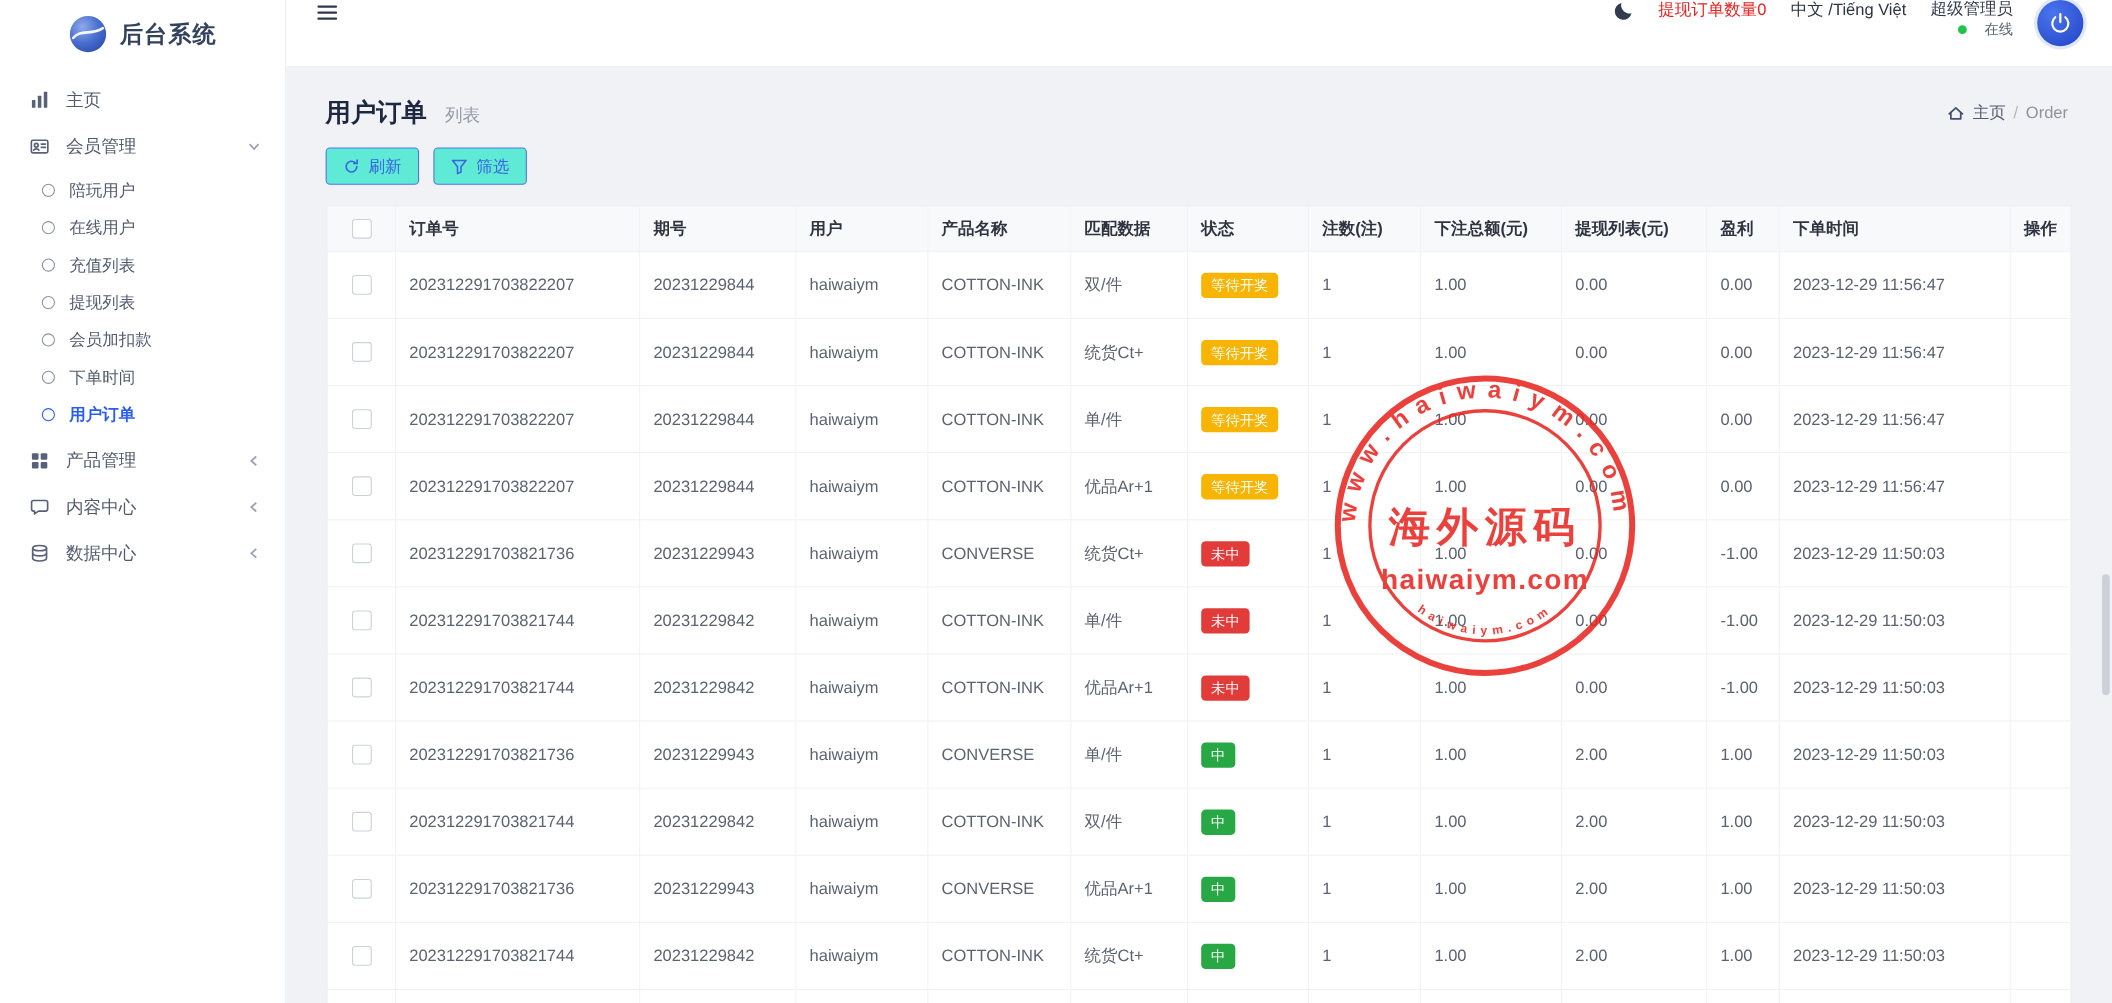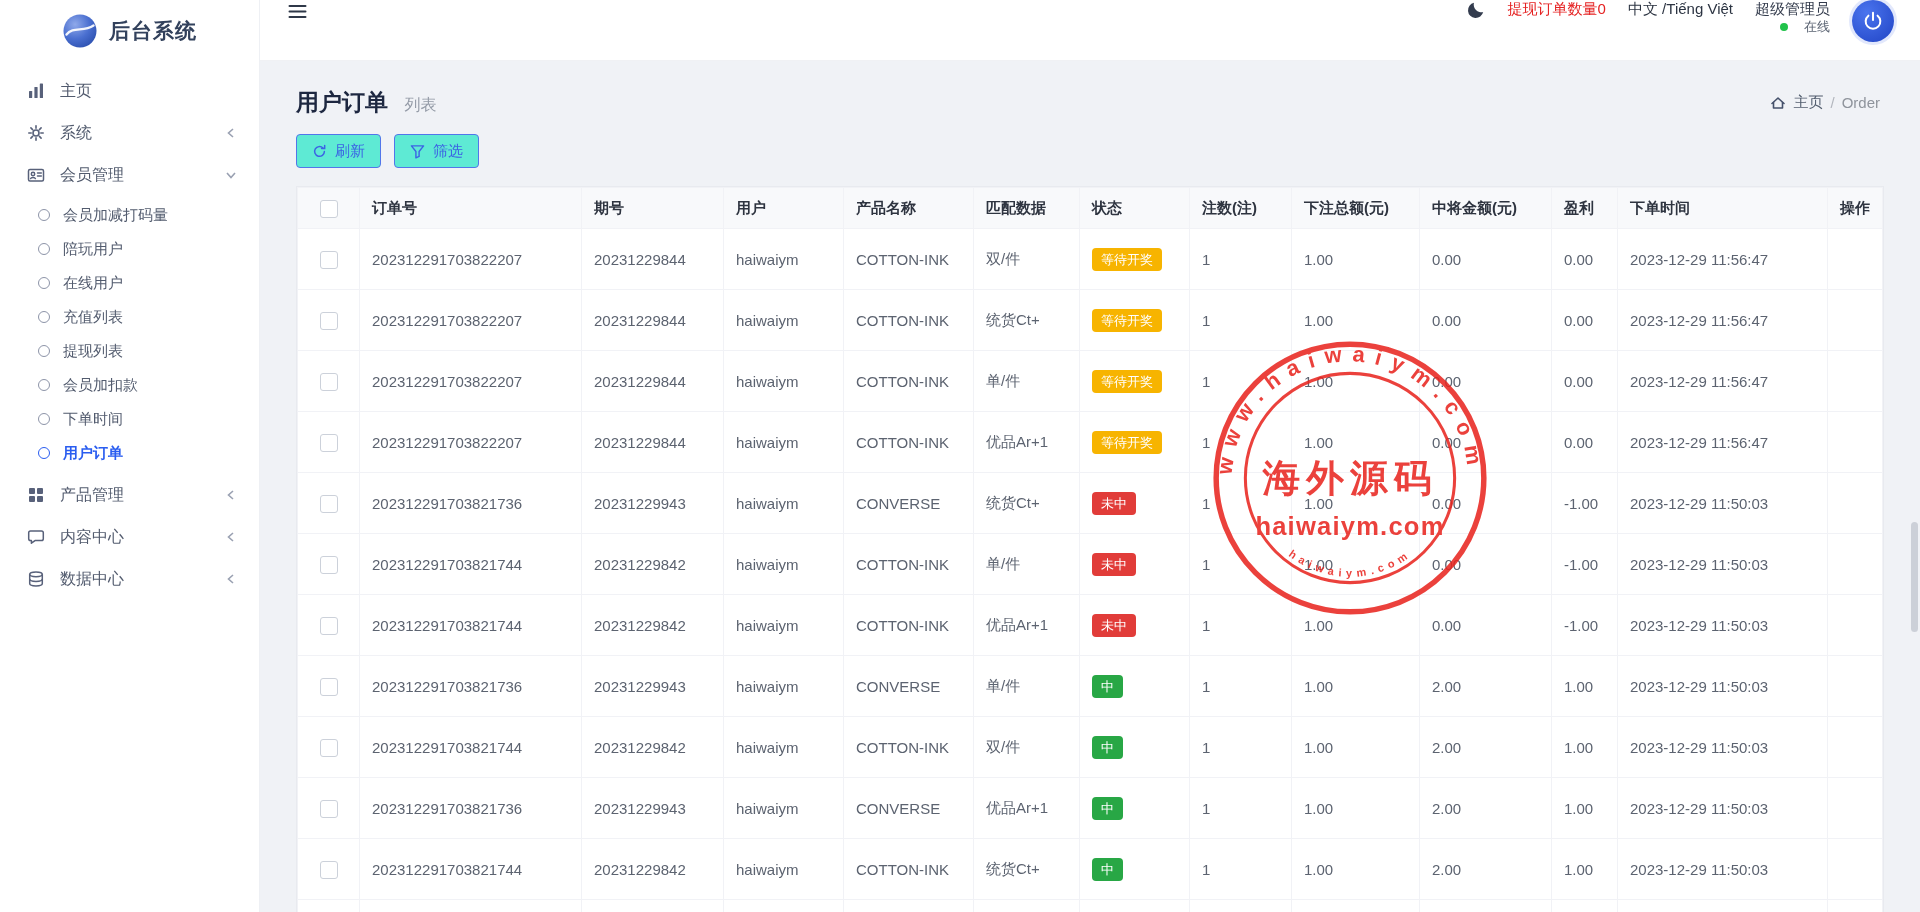--- a/index.html
+++ b/index.html
@@ -99,57 +99,39 @@
         <span class="mi-icon">
           <svg width="18" height="18" viewBox="0 0 18 18" fill="currentColor">
               <rect x="2" y="9" width="3.2" height="7" rx="0.6"></rect>
               <rect x="7.4" y="5" width="3.2" height="11" rx="0.6"></rect>
               <rect x="12.8" y="1.5" width="3.2" height="14.5" rx="0.6"></rect>
             </svg>
         </span>
         <span class="label">主页</span>
       </div>
 
-      <div class="menu-item">
-        <span class="mi-icon">
-          <svg width="18" height="18" viewBox="0 0 18 18" fill="none" stroke="currentColor" stroke-width="1.6" stroke-linecap="round">
-              <circle cx="9" cy="9" r="3"></circle>
-              <path d="M9 1.8v2.4M9 13.8v2.4M1.8 9h2.4M13.8 9h2.4M3.9 3.9l1.7 1.7M12.4 12.4l1.7 1.7M14.1 3.9l-1.7 1.7M5.6 12.4l-1.7 1.7"></path>
-            </svg>
-        </span>
-        <span class="label">系统</span>
-        <span class="chev">
-          <svg width="12" height="12" viewBox="0 0 12 12" fill="none" stroke="#9aa1b2" stroke-width="1.6">
-              <polyline points="8,2 3.5,6 8,10"></polyline>
-            </svg>
-        </span>
-      </div>
 
       <div class="menu-item">
         <span class="mi-icon">
           <svg width="18" height="18" viewBox="0 0 18 18" fill="none" stroke="currentColor" stroke-width="1.5" stroke-linecap="round">
               <rect x="1.5" y="3.5" width="15" height="11.5" rx="1.5"></rect>
               <circle cx="6" cy="8" r="1.7"></circle>
               <path d="M3.6 12.6c.5-1.6 4.3-1.6 4.8 0"></path>
               <path d="M10.5 7h3.8M10.5 10h3.8"></path>
             </svg>
         </span>
         <span class="label">会员管理</span>
         <span class="chev">
           <svg width="12" height="12" viewBox="0 0 12 12" fill="none" stroke="#9aa1b2" stroke-width="1.6">
               <polyline points="2,4 6,8.5 10,4"></polyline>
             </svg>
         </span>
       </div>
 
       <div class="submenu" id="submenu-members">
-          <div class="submenu-item">
-    <span class="sub-circle"></span>
-    <span class="sub-label">会员加减打码量</span>
-  </div>
           <div class="submenu-item">
     <span class="sub-circle"></span>
     <span class="sub-label">陪玩用户</span>
   </div>
           <div class="submenu-item">
     <span class="sub-circle"></span>
     <span class="sub-label">在线用户</span>
   </div>
           <div class="submenu-item">
     <span class="sub-circle"></span>
@@ -310,21 +292,21 @@
             <tr id="thead-row">
               <th class="c-check"><span class="checkbox"></span></th>
             <th>订单号</th>
                 <th>期号</th>
                 <th>用户</th>
                 <th>产品名称</th>
                 <th>匹配数据</th>
                 <th>状态</th>
                 <th>注数(注)</th>
                 <th>下注总额(元)</th>
-                <th>中将金额(元)</th>
+                <th>提现列表(元)</th>
                 <th>盈利</th>
                 <th>下单时间</th>
                 <th>操作</th>
               </tr>
           </thead>
           <tbody id="tbody">
               <tr>
     <td class="c-check"><span class="checkbox"></span></td>
     <td>202312291703822207</td>
     <td>20231229844</td>

